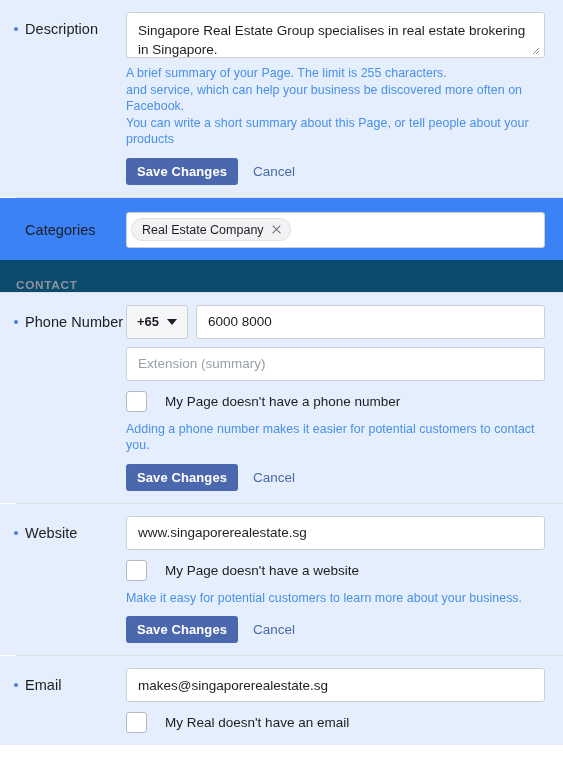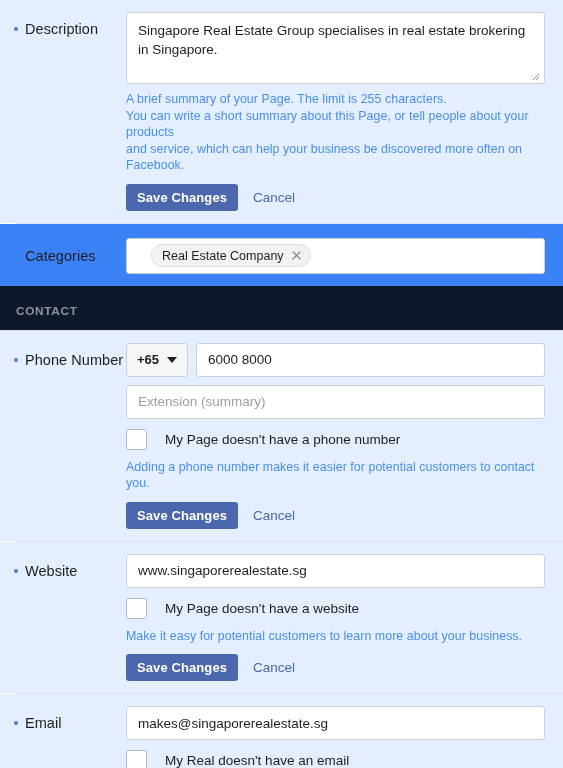--- a/index.html
+++ b/index.html
@@ -77,21 +77,21 @@
   }
   .field-col {
     flex: 1 1 auto;
     min-width: 0;
   }
 
   
   .textarea-box {
     box-sizing: border-box;
     width: 100%;
-    height: 72px;
+    height: 46px;
     background: #ffffff;
     border: 1px solid #ccd0d5;
     border-radius: 3px;
     padding: 8px 10px 15px 11px;
     font-size: 13.5px;
     color: #1c1e21;
     line-height: 19px;
     position: relative;
     overflow: hidden;
     white-space: normal;
@@ -120,21 +120,21 @@
   .input-box.placeholder {
     color: #9aa0a6;
   }
   .chip-box {
     box-sizing: border-box;
     width: 100%;
     height: 36px;
     background: #ffffff;
     border: 1px solid #ccd0d5;
     border-radius: 3px;
-    padding: 0 24px;
+    padding: 0 4px;
     display: flex;
     align-items: center;
   }
   .chip {
     display: inline-flex;
     align-items: center;
     height: 21px;
     background: #f1f2f3;
     border: 1px solid #dfe1e5;
     border-radius: 11px;
@@ -253,22 +253,22 @@
   }
   .btn-link {
     margin-left: 15px;
     font-size: 13.5px;
     color: #4a6aa5;
     cursor: pointer;
   }
 
   
   .group-header {
-    background: #0f172a;
-    padding: 18px 0 12px 16px;
+    background: #0c4a6e;
+    padding: 18px 0 0 16px;
     font-size: 11.8px;
     font-weight: bold;
     letter-spacing: 0.7px;
     color: #8d949e;
   }
 </style>
 </head>
 <body>
 
 <div class="page">
@@ -281,22 +281,22 @@
       </div>
       <div class="field-col">
 
         <div class="textarea-box">Singapore Real Estate Group specialises in real estate brokering in Singapore.</div>
         <svg class="resize-grip" viewBox="0 0 10 10" style="position:relative; display:block; margin-top:-12px; margin-left:auto; margin-right:3px;">
           <path d="M9 3 L3 9 M9 6 L6 9" stroke="#8a8d91" stroke-width="1" fill="none"></path>
         </svg>
 
         <div class="helper">
           <span class="line">A brief summary of your Page. The limit is 255 characters.</span>
+          <span class="line">and service, which can help your business be discovered more often on Facebook.</span>
           <span class="line">You can write a short summary about this Page, or tell people about your products</span>
-          <span class="line">and service, which can help your business be discovered more often on Facebook.</span>
         </div>
 
         <div class="actions">
           <button class="btn-primary">Save Changes</button>
           <span class="btn-link">Cancel</span>
         </div>
 
       </div>
     </div>
   </div>

